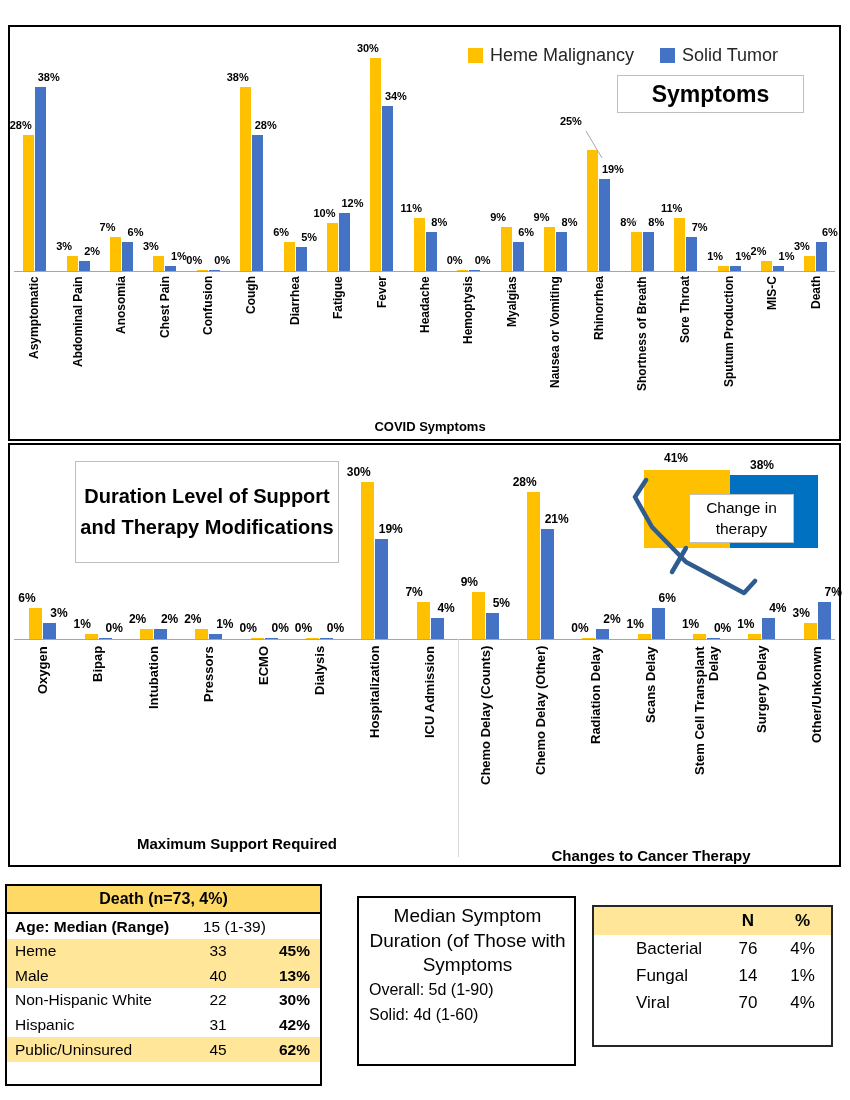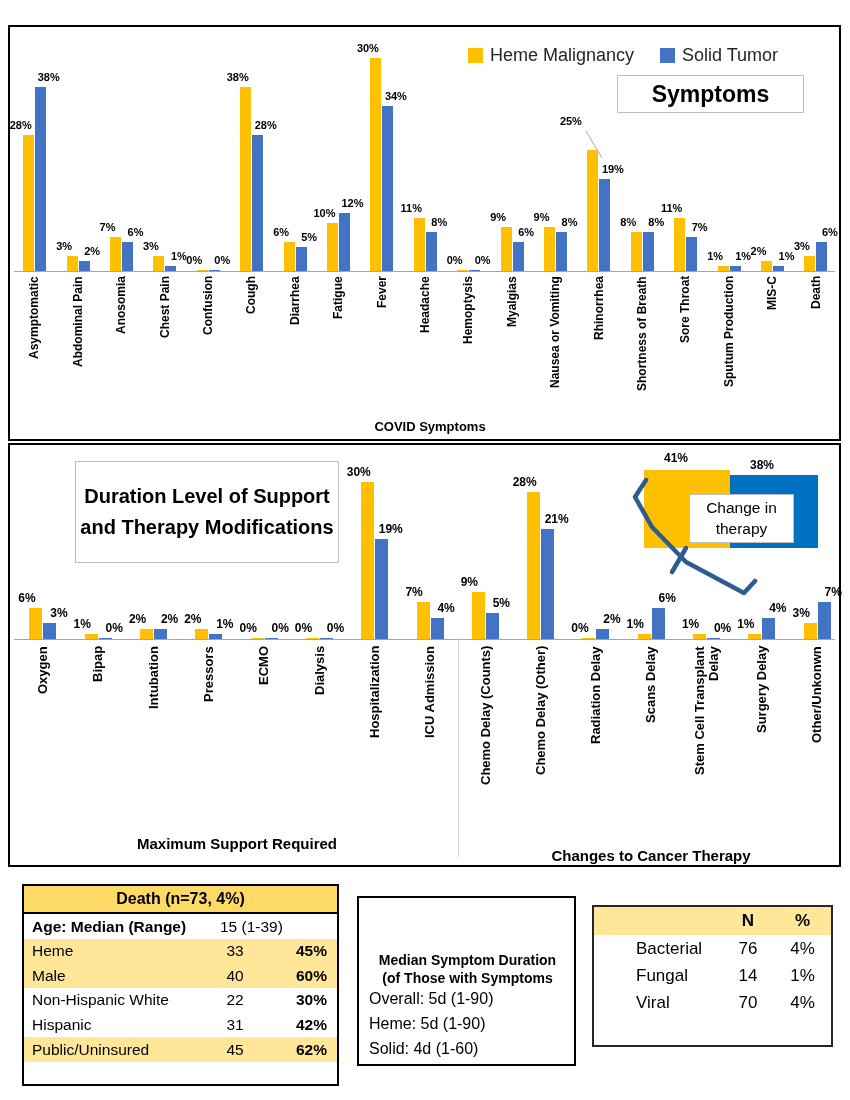--- a/index.html
+++ b/index.html
@@ -26,31 +26,31 @@
   #symptoms-title{left:607px;top:48px;width:185px;height:36px;font-size:23px;}
   #support-title{left:65px;top:16px;width:262px;height:100px;font-size:20px;line-height:1.55;}
   .group-label{position:absolute;font-weight:700;font-size:15px;transform:translateX(-50%);white-space:nowrap;}
   .divider{position:absolute;width:1px;background:#d9d9d9;}
   .annot-square{position:absolute;}
   .annot-text{position:absolute;background:#fff;border:1px solid #bfbfbf;text-align:center;font-size:15.5px;line-height:1.35;display:flex;align-items:center;justify-content:center;padding:2px;}
   .annot-pct{position:absolute;font-weight:700;font-size:12px;transform:translateX(-50%);}
   svg.overlay{position:absolute;left:0;top:0;pointer-events:none;}
   
   .tbl{position:absolute;background:#fff;box-sizing:border-box;}
-  #death-table{left:22px;top:884px;width:317px;height:202px;border:2px solid #000;font-size:15.5px;}
+  #death-table{left:5px;top:884px;width:317px;height:202px;border:2px solid #000;font-size:15.5px;}
   #death-table .hdr{height:26px;background:#ffd966;border-bottom:2px solid #000;display:flex;align-items:center;justify-content:center;font-weight:700;font-size:16px;}
   .drow{height:24.6px;display:grid;grid-template-columns:182px 58px 1fr;align-items:center;}
   .drow .lab{padding-left:8px;}
   .drow .num{text-align:center;}
   .drow .pct{text-align:right;padding-right:10px;font-weight:700;}
   .drow.shaded{background:#ffe699;}
   .agerow{height:25px;display:grid;grid-template-columns:196px 1fr;align-items:center;}
   .agerow .lab{padding-left:8px;font-weight:700;}
   #duration-box{left:357px;top:896px;width:219px;height:170px;border:2px solid #000;padding:6px 8px 0 10px;}
-  #duration-box .dtitle{font-weight:700;font-size:14px;text-align:center;line-height:1.3;margin-top:47px;}
+  #duration-box .dtitle{font-weight:400;font-size:19px;text-align:center;line-height:1.3;}
   #duration-box .dline{font-size:16px;line-height:1.55;}
   #coinf-table{left:592px;top:905px;width:241px;height:142px;border:2px solid #262626;font-size:17px;}
   #coinf-table .hdr{height:32px;background:#ffd966;border-bottom:2px solid #262626;display:flex;align-items:center;justify-content:center;font-weight:700;font-size:18px;}
   .csub{height:28px;background:#ffe699;display:grid;grid-template-columns:128px 52px 1fr;align-items:center;font-weight:700;}
   .crow{height:27px;display:grid;grid-template-columns:128px 52px 1fr;align-items:center;}
   .crow .lab{padding-left:42px;}
   .cnum{text-align:center;}
   .cpct{text-align:center;}
 </style>
 </head>
@@ -350,21 +350,21 @@
     <span>15 (1-39)</span>
   </div>
   <div class="drow shaded">
     <span class="lab">Heme</span>
     <span class="num">33</span>
     <span class="pct">45%</span>
   </div>
   <div class="drow shaded">
     <span class="lab">Male</span>
     <span class="num">40</span>
-    <span class="pct">60%</span>
+    <span class="pct">13%</span>
   </div>
   <div class="drow">
     <span class="lab">Non-Hispanic White</span>
     <span class="num">22</span>
     <span class="pct">30%</span>
   </div>
   <div class="drow">
     <span class="lab">Hispanic</span>
     <span class="num">31</span>
     <span class="pct">42%</span>
@@ -372,21 +372,20 @@
   <div class="drow shaded">
     <span class="lab">Public/Uninsured</span>
     <span class="num">45</span>
     <span class="pct">62%</span>
   </div>
 </div>
 
 <div id="duration-box" class="tbl">
   <div class="dtitle">Median Symptom Duration (of Those with Symptoms</div>
   <div class="dline">Overall: 5d (1-90)</div>
-  <div class="dline">Heme:  5d (1-90)</div>
   <div class="dline">Solid: 4d (1-60)</div>
 </div>
 
 <div id="coinf-table" class="tbl">
   <div class="csub">
     <span></span>
     <span class="cnum">N</span>
     <span class="cpct">%</span>
   </div>
   <div class="crow">

